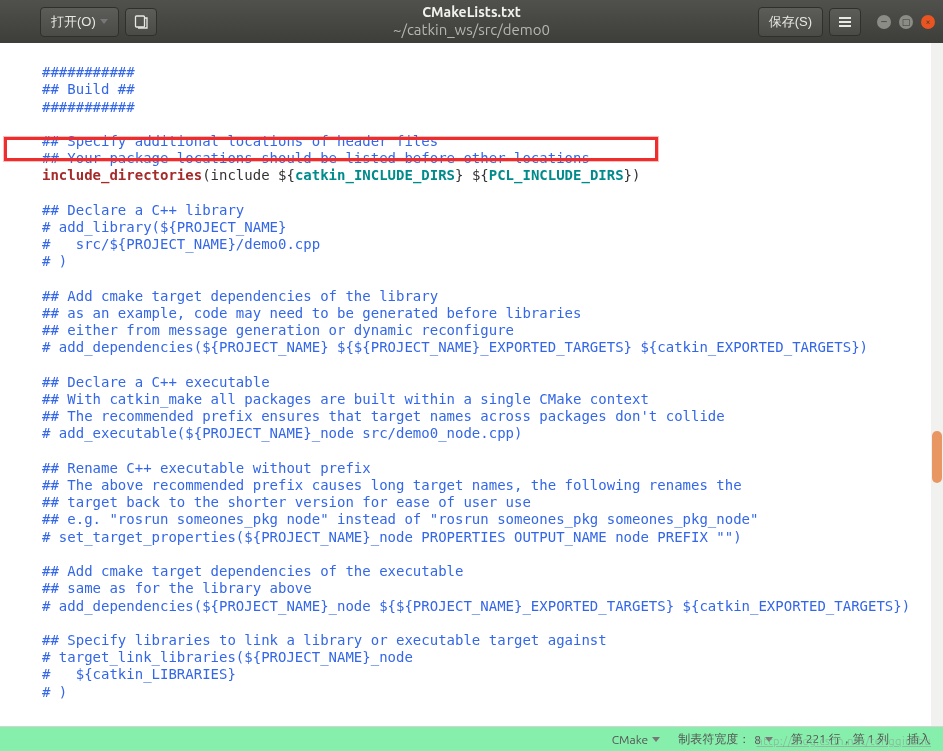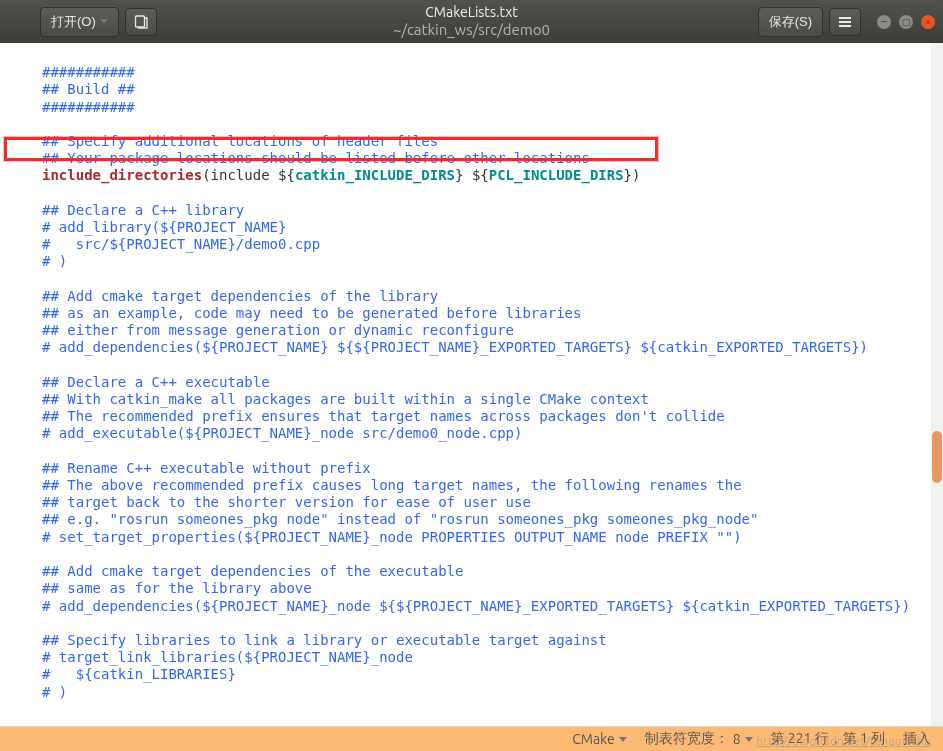--- a/index.html
+++ b/index.html
@@ -44,21 +44,21 @@
   justify-content: center;
   cursor: pointer;
 }
 .tb-center {
   position: absolute;
   left: 50%;
   transform: translateX(-50%);
   text-align: center;
   line-height: 1.2;
 }
-.tb-title { font-size: 14px; font-weight: normal; color: #f0f0ec; }
+.tb-title { font-size: 14px; font-weight: bold; color: #f0f0ec; }
 .tb-subtitle { font-size: 15px; color: #b6b6b1; }
 .tb-right { margin-left: auto; display: flex; align-items: center; gap: 6px; }
 .win-btns { display: flex; gap: 8px; margin-left: 10px; }
 .win-circle { width: 14px; height: 14px; border-radius: 50%; display:flex;align-items:center;justify-content:center;font-size:9px;color:#3a3a37; }
 .win-min { background: #8c8c87; }
 .win-max { background: #8c8c87; }
 .win-close { background: #e95420; }
 
 .editor-area {
   position: relative;
@@ -96,25 +96,25 @@
 }
 .scroll-thumb {
   position: absolute;
   right: 1px;
   width: 10px;
   border-radius: 5px;
   background: #e89763;
 }
 .statusbar {
   height: 25px;
-  background: #fdba74;
+  background: #86efac;
   border-top: 1px solid #d4d4d0;
   display: flex;
   align-items: center;
-  font-size: 14px;
+  font-size: 12px;
   color: #555;
   padding: 0 12px;
 }
 .watermark {
   position: absolute;
   right: 12px;
   bottom: 4px;
   font-size: 11px;
   color: rgba(140,140,140,0.5);
   letter-spacing: 0.5px;

